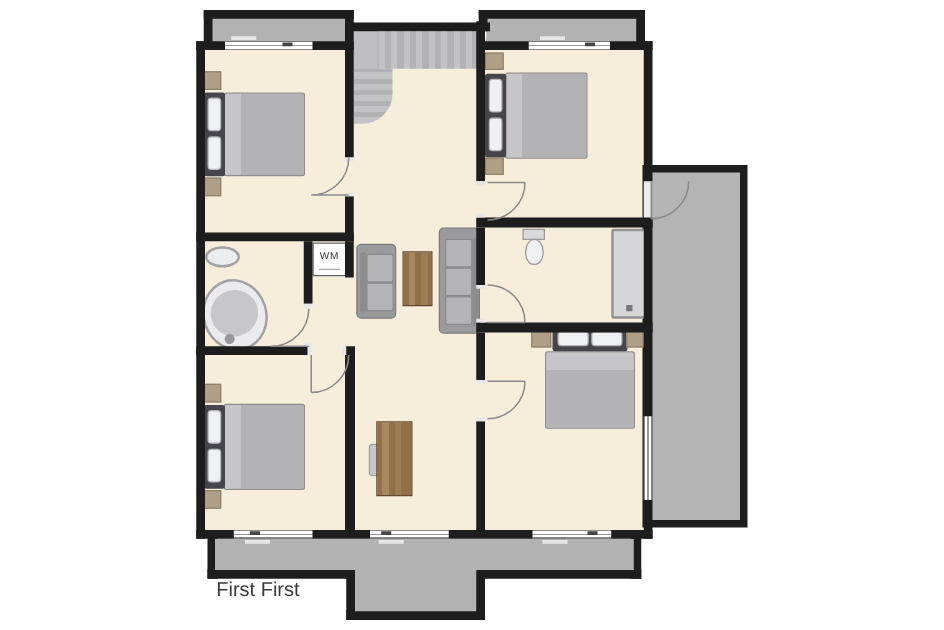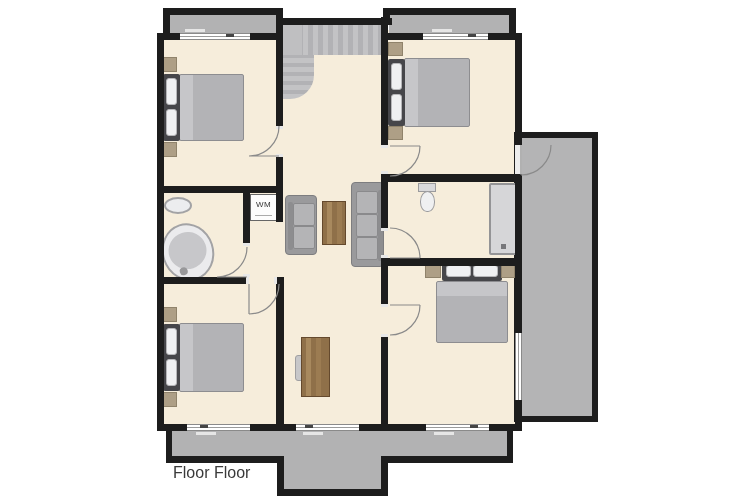--- a/index.html
+++ b/index.html
@@ -214,15 +214,15 @@
       <path d="M279,156 L249,156 M249,156 A30,30 0 0 0 279,126"></path>
       <path d="M247,277 L217,277 M217,277 A30,30 0 0 0 247,247"></path>
       <path d="M249,284 L249,314 M249,314 A30,30 0 0 0 279,284"></path>
       <path d="M390,146 L420,146 M420,146 A30,30 0 0 1 390,176"></path>
       <path d="M390,258 L420,258 M420,258 A30,30 0 0 0 390,228"></path>
       <path d="M390,305 L420,305 M420,305 A30,30 0 0 1 390,335"></path>
       <path d="M521,145 L521,175 M521,175 A30,30 0 0 0 551,145"></path>
     </g>
   </svg>
 
-  <div class="title">Floor Floor</div>
+  <div class="title">First First</div>
 
 </div>
 
 </body></html>

